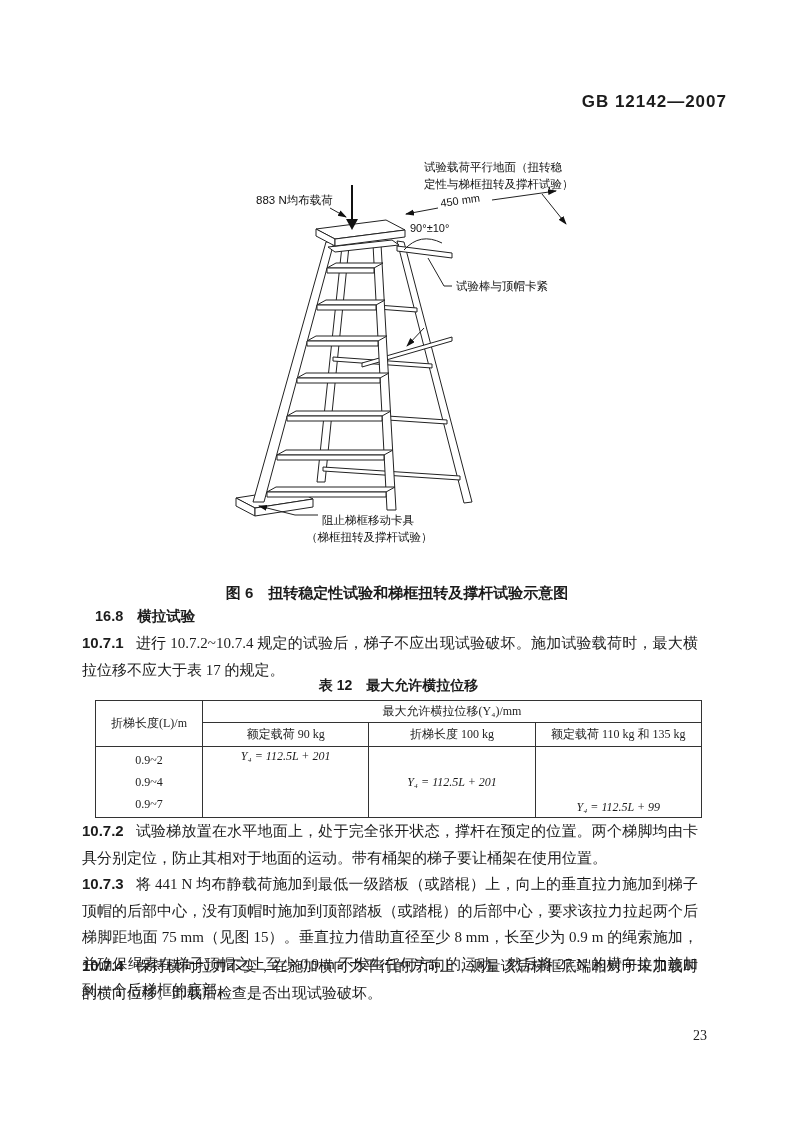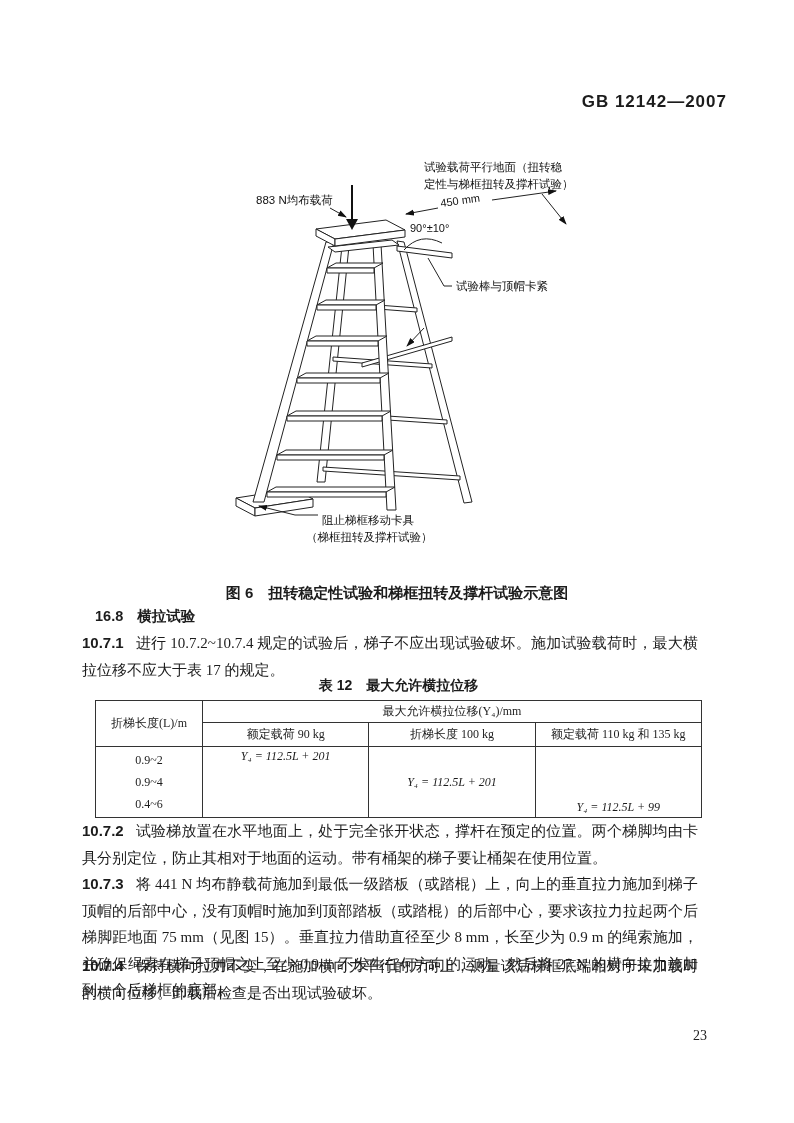--- a/index.html
+++ b/index.html
@@ -173,21 +173,21 @@
   </tr>
   <tr class="hdr2">
     <td class="cw2">额定载荷 90 kg</td>
     <td class="cw3">折梯长度 100 kg</td>
     <td class="cw4">额定载荷 110 kg 和 135 kg</td>
   </tr>
   <tr>
     <td class="bodycell va-mid">
       <div class="len-line">0.9~2</div>
       <div class="len-line">0.9~4</div>
-      <div class="len-line">0.4~6</div>
+      <div class="len-line">0.9~7</div>
     </td>
     <td class="bodycell va-top">
       <span class="formula">Y₄ = 112.5L + 201</span>
     </td>
     <td class="bodycell va-mid">
       <span class="formula">Y₄ = 112.5L + 201</span>
     </td>
     <td class="bodycell va-bot">
       <span class="formula">Y₄ = 112.5L + 99</span>
     </td>

